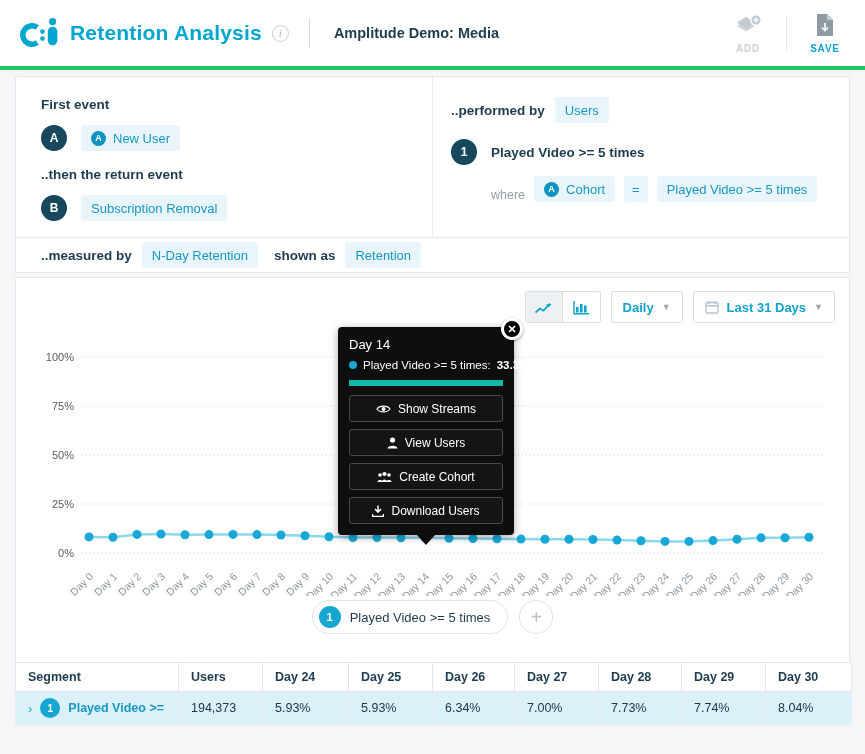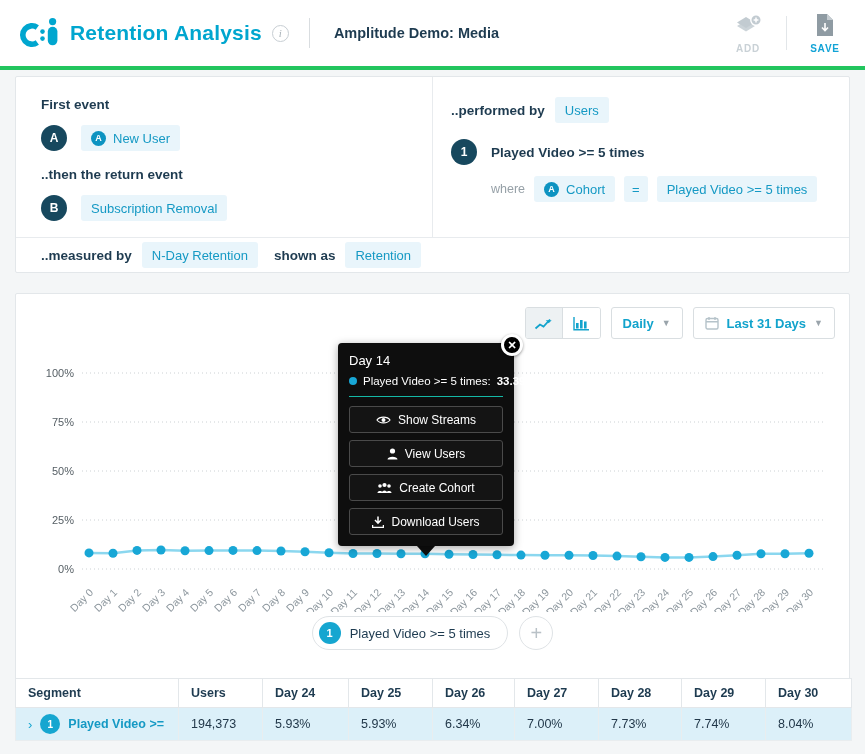--- a/index.html
+++ b/index.html
@@ -27,42 +27,42 @@
   .col-left { width:417px; border-right:1px solid #e8ebee; padding:20px 0 0 25px; }
   .col-right { flex:1; padding:20px 0 0 18px; }
   .builder-label { font-size:13.5px; font-weight:700; color:#1e3b50; margin-bottom:13px; }
   .event-row { display:flex; align-items:center; gap:14px; margin-bottom:16px; }
   .badge { width:26px; height:26px; border-radius:50%; background:#17485e; color:#fff; font-size:12px; font-weight:700; display:flex; align-items:center; justify-content:center; flex:none; }
   .pill { display:inline-flex; align-items:center; gap:7px; height:26px; padding:0 10px; background:#e9f5fb; border-radius:3px; color:#1599c4; font-size:13px; cursor:pointer; white-space:nowrap; }
   .pill-icon { width:15px; height:15px; border-radius:50%; background:#0d93c1; color:#fff; font-size:9px; font-weight:700; display:flex; align-items:center; justify-content:center; }
   .perf-row { display:flex; align-items:center; gap:10px; margin-bottom:16px; }
   .seg-row { display:flex; align-items:center; gap:14px; }
   .seg-name { font-size:13.5px; font-weight:700; color:#1e3b50; }
-  .where-row { display:flex; align-items:center; gap:9px; margin:11px 0 0 40px; }
+  .where-row { display:flex; align-items:flex-end; gap:9px; margin:11px 0 0 40px; }
   .where-label { color:#96a0a7; font-size:12.5px; }
   .measured-row { height:50px; border-top:1px solid #e8ebee; display:flex; align-items:center; gap:10px; padding-left:25px; }
 
   
-  .chart-panel { margin-top:20px; height:438px; position:relative; }
+  .chart-panel { margin-top:4px; height:438px; position:relative; }
   .chart-toolbar { position:absolute; top:13px; right:14px; display:flex; gap:10px; z-index:3; }
   .segmented { display:flex; border:1px solid #d9dee1; border-radius:3px; overflow:hidden; background:#fff; }
   .segment { width:37px; height:30px; display:flex; align-items:center; justify-content:center; cursor:pointer; background:#fff; }
   .segment.active { background:#edf1f3; border-right:1px solid #d9dee1; }
   .dropdown { height:32px; background:#fff; border:1px solid #d9dee1; border-radius:3px; display:flex; align-items:center; gap:8px; padding:0 11px; cursor:pointer; }
   .dropdown-label { color:#12a3cc; font-size:13px; font-weight:600; }
   .caret { color:#9aa4ab; font-size:9px; }
 
   .ytick { font-size:11px; fill:#555e64; }
   .xtick { font-size:10.5px; fill:#8d979e; }
 
   
   .chart-tooltip { position:absolute; left:322px; top:49px; width:176px; z-index:5; }
   .tooltip-box { background:#0e0e0e; border-radius:4px; padding:10px 11px 11px; box-shadow:0 2px 8px rgba(0,0,0,.35); position:relative; }
   .tooltip-title { color:#fff; font-size:13px; margin-bottom:7px; }
-  .tooltip-series { display:flex; align-items:center; gap:6px; color:#fff; font-size:11.5px; padding-bottom:9px; border-bottom:1px solid #14b8a6; margin-bottom:9px; white-space:nowrap; }
+  .tooltip-series { display:flex; align-items:center; gap:6px; color:#fff; font-size:11.5px; padding-bottom:9px; border-bottom:6px solid #14b8a6; margin-bottom:9px; white-space:nowrap; }
   .tooltip-dot { width:8px; height:8px; border-radius:50%; background:#18a7d6; flex:none; }
   .tooltip-value { font-weight:700; }
   .tooltip-btn { width:100%; height:27px; margin-top:7px; background:#141414; border:1px solid #4a4a4a; border-radius:3px; color:#fff; font-size:12px; display:flex; align-items:center; justify-content:center; gap:7px; cursor:pointer; font-family:inherit; }
   .tooltip-btn:first-of-type { margin-top:0; }
   .tooltip-arrow { width:0; height:0; margin:0 auto; border-left:9px solid transparent; border-right:9px solid transparent; border-top:10px solid #0e0e0e; }
   .tooltip-close { position:absolute; top:-9px; right:-9px; width:22px; height:22px; border-radius:50%; background:#000; border:3px solid #fff; color:#fff; font-size:11px; font-weight:700; display:flex; align-items:center; justify-content:center; cursor:pointer; box-shadow:0 1px 3px rgba(0,0,0,.4); }
 
   
   .legend-row { position:absolute; left:0; right:0; top:322px; display:flex; align-items:center; justify-content:center; gap:11px; }
   .legend-pill { display:flex; align-items:center; gap:9px; height:34px; border:1px solid #dfe3e6; border-radius:17px; background:#fff; padding:0 17px 0 6px; cursor:pointer; }

